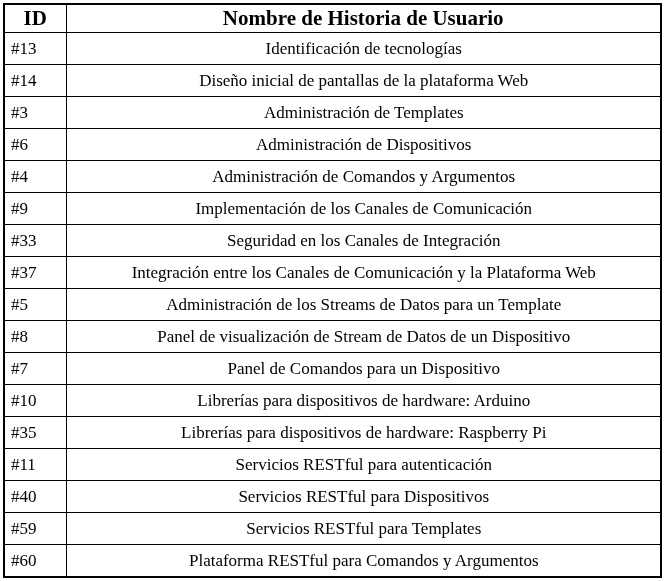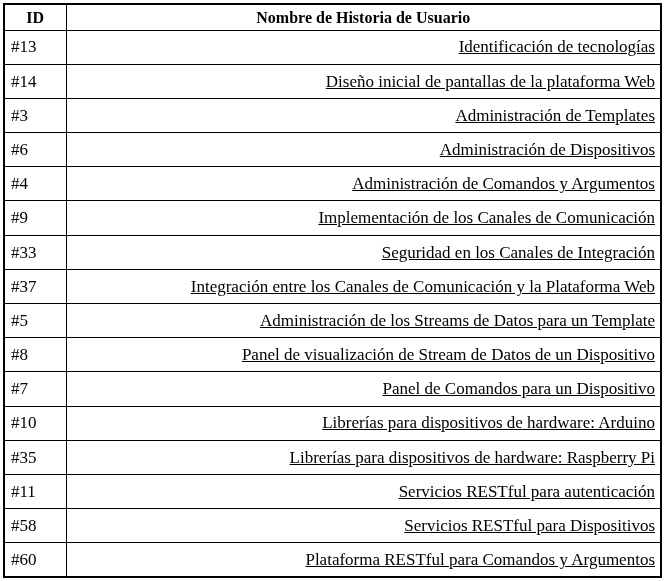--- a/index.html
+++ b/index.html
@@ -31,27 +31,27 @@
     line-height: 1.2;
     overflow: hidden;
     white-space: nowrap;
     height: 26px;
     box-sizing: border-box;
     vertical-align: middle;
   }
   table.user-stories th {
     font-weight: bold;
     text-align: center;
-    font-size: 16px;
+    font-size: 21px;
     padding: 1px 2px;
   }
   col.col-id { width: 62px; }
   col.col-name { width: 595px; }
   td.cell-id { text-align: left; }
-  td.cell-name { text-align: right; text-decoration: underline; }
+  td.cell-name { text-align: center; }
 </style>
 </head>
 <body>
 
 <div class="page">
   <table class="user-stories">
     <colgroup>
       <col class="col-id">
       <col class="col-name">
     </colgroup>
@@ -112,22 +112,26 @@
       </tr>
       <tr>
         <td class="cell-id">#35</td>
         <td class="cell-name">Librerías para dispositivos de hardware: Raspberry Pi</td>
       </tr>
       <tr>
         <td class="cell-id">#11</td>
         <td class="cell-name">Servicios RESTful para autenticación</td>
       </tr>
       <tr>
-        <td class="cell-id">#58</td>
+        <td class="cell-id">#40</td>
         <td class="cell-name">Servicios RESTful para Dispositivos</td>
+      </tr>
+      <tr>
+        <td class="cell-id">#59</td>
+        <td class="cell-name">Servicios RESTful para Templates</td>
       </tr>
       <tr>
         <td class="cell-id">#60</td>
         <td class="cell-name">Plataforma RESTful para Comandos y Argumentos</td>
       </tr>
     </tbody>
   </table>
 </div>
 
 </body></html>

